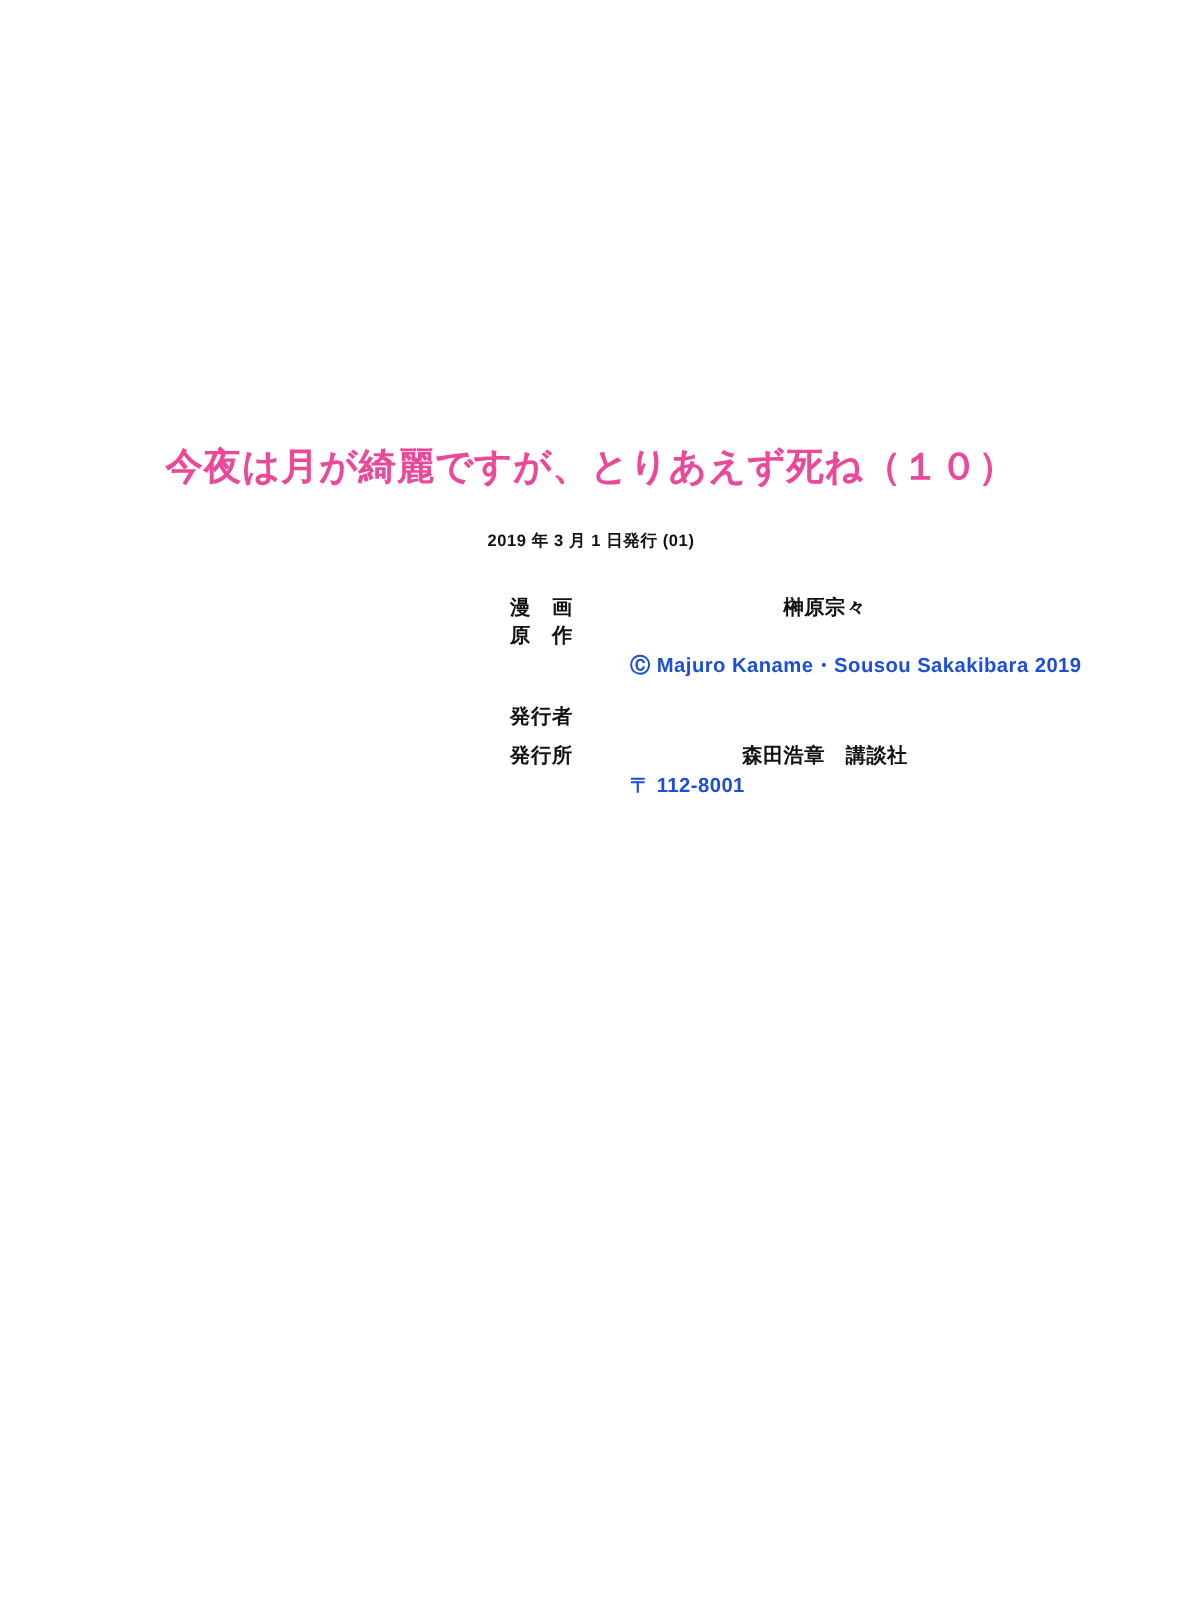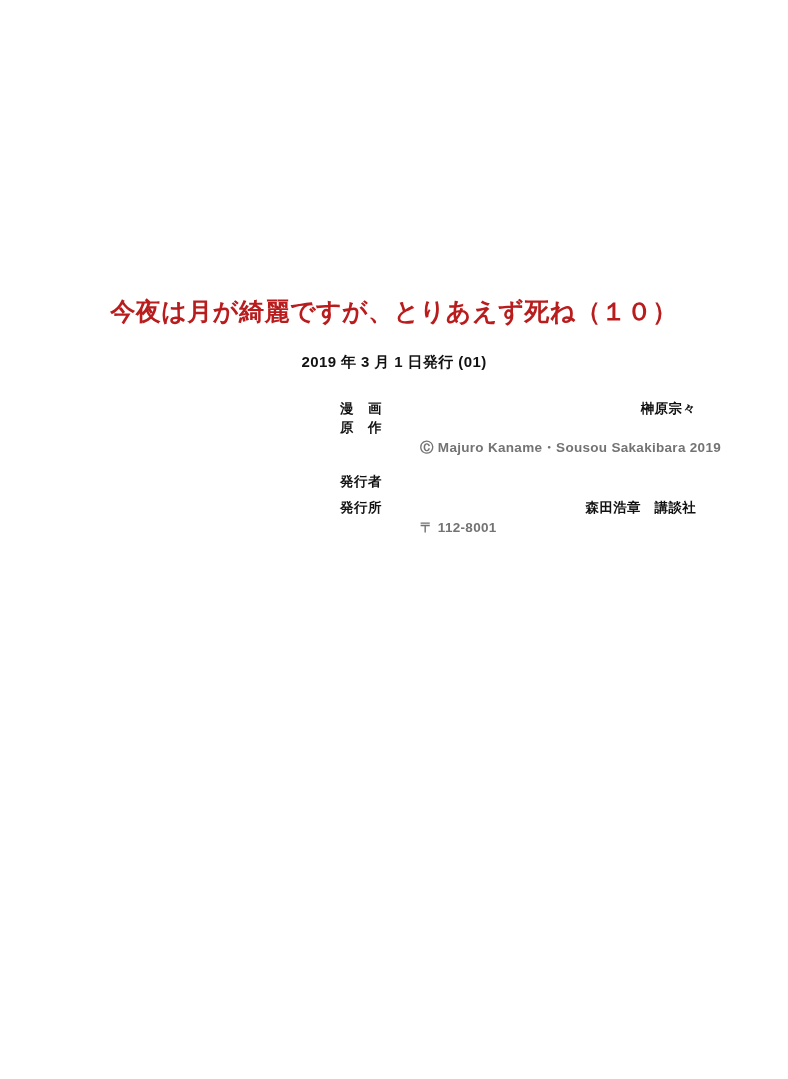--- a/index.html
+++ b/index.html
@@ -25,27 +25,27 @@
     position: absolute;
     left: 0;
     top: 296px;
     width: 788px;
   }
   .title {
     text-align: center;
     font-size: 25px;
     font-weight: bold;
     letter-spacing: 0.5px;
-    color: #b91c1c;
+    color: #ec4899;
     line-height: 1.25;
     white-space: nowrap;
   }
   .pubdate {
     text-align: center;
-    font-size: 15px;
+    font-size: 11px;
     font-weight: bold;
     color: #121212;
     margin-top: 26px;
     letter-spacing: 0.4px;
   }
   .credits {
     margin-top: 30px;
     width: 696px;
   }
   .credit-row {
@@ -63,28 +63,28 @@
   .credit-label {
     width: 404px;
     text-align: left;
     padding-left: 340px;
     box-sizing: border-box;
     letter-spacing: 0.5px;
     white-space: nowrap;
   }
   .credit-value {
     flex: 1;
-    text-align: right;
+    text-align: center;
     letter-spacing: 0.3px;
     white-space: nowrap;
   }
   .sub-line {
     font-size: 13.5px;
     font-weight: bold;
-    color: #737373;
+    color: #1d4ed8;
     padding-left: 420px;
     margin-bottom: 11px;
     letter-spacing: 0.3px;
     white-space: nowrap;
   }
   .spacer-sm {
     height: 7px;
   }
   .bottom-strip {
     position: absolute;

